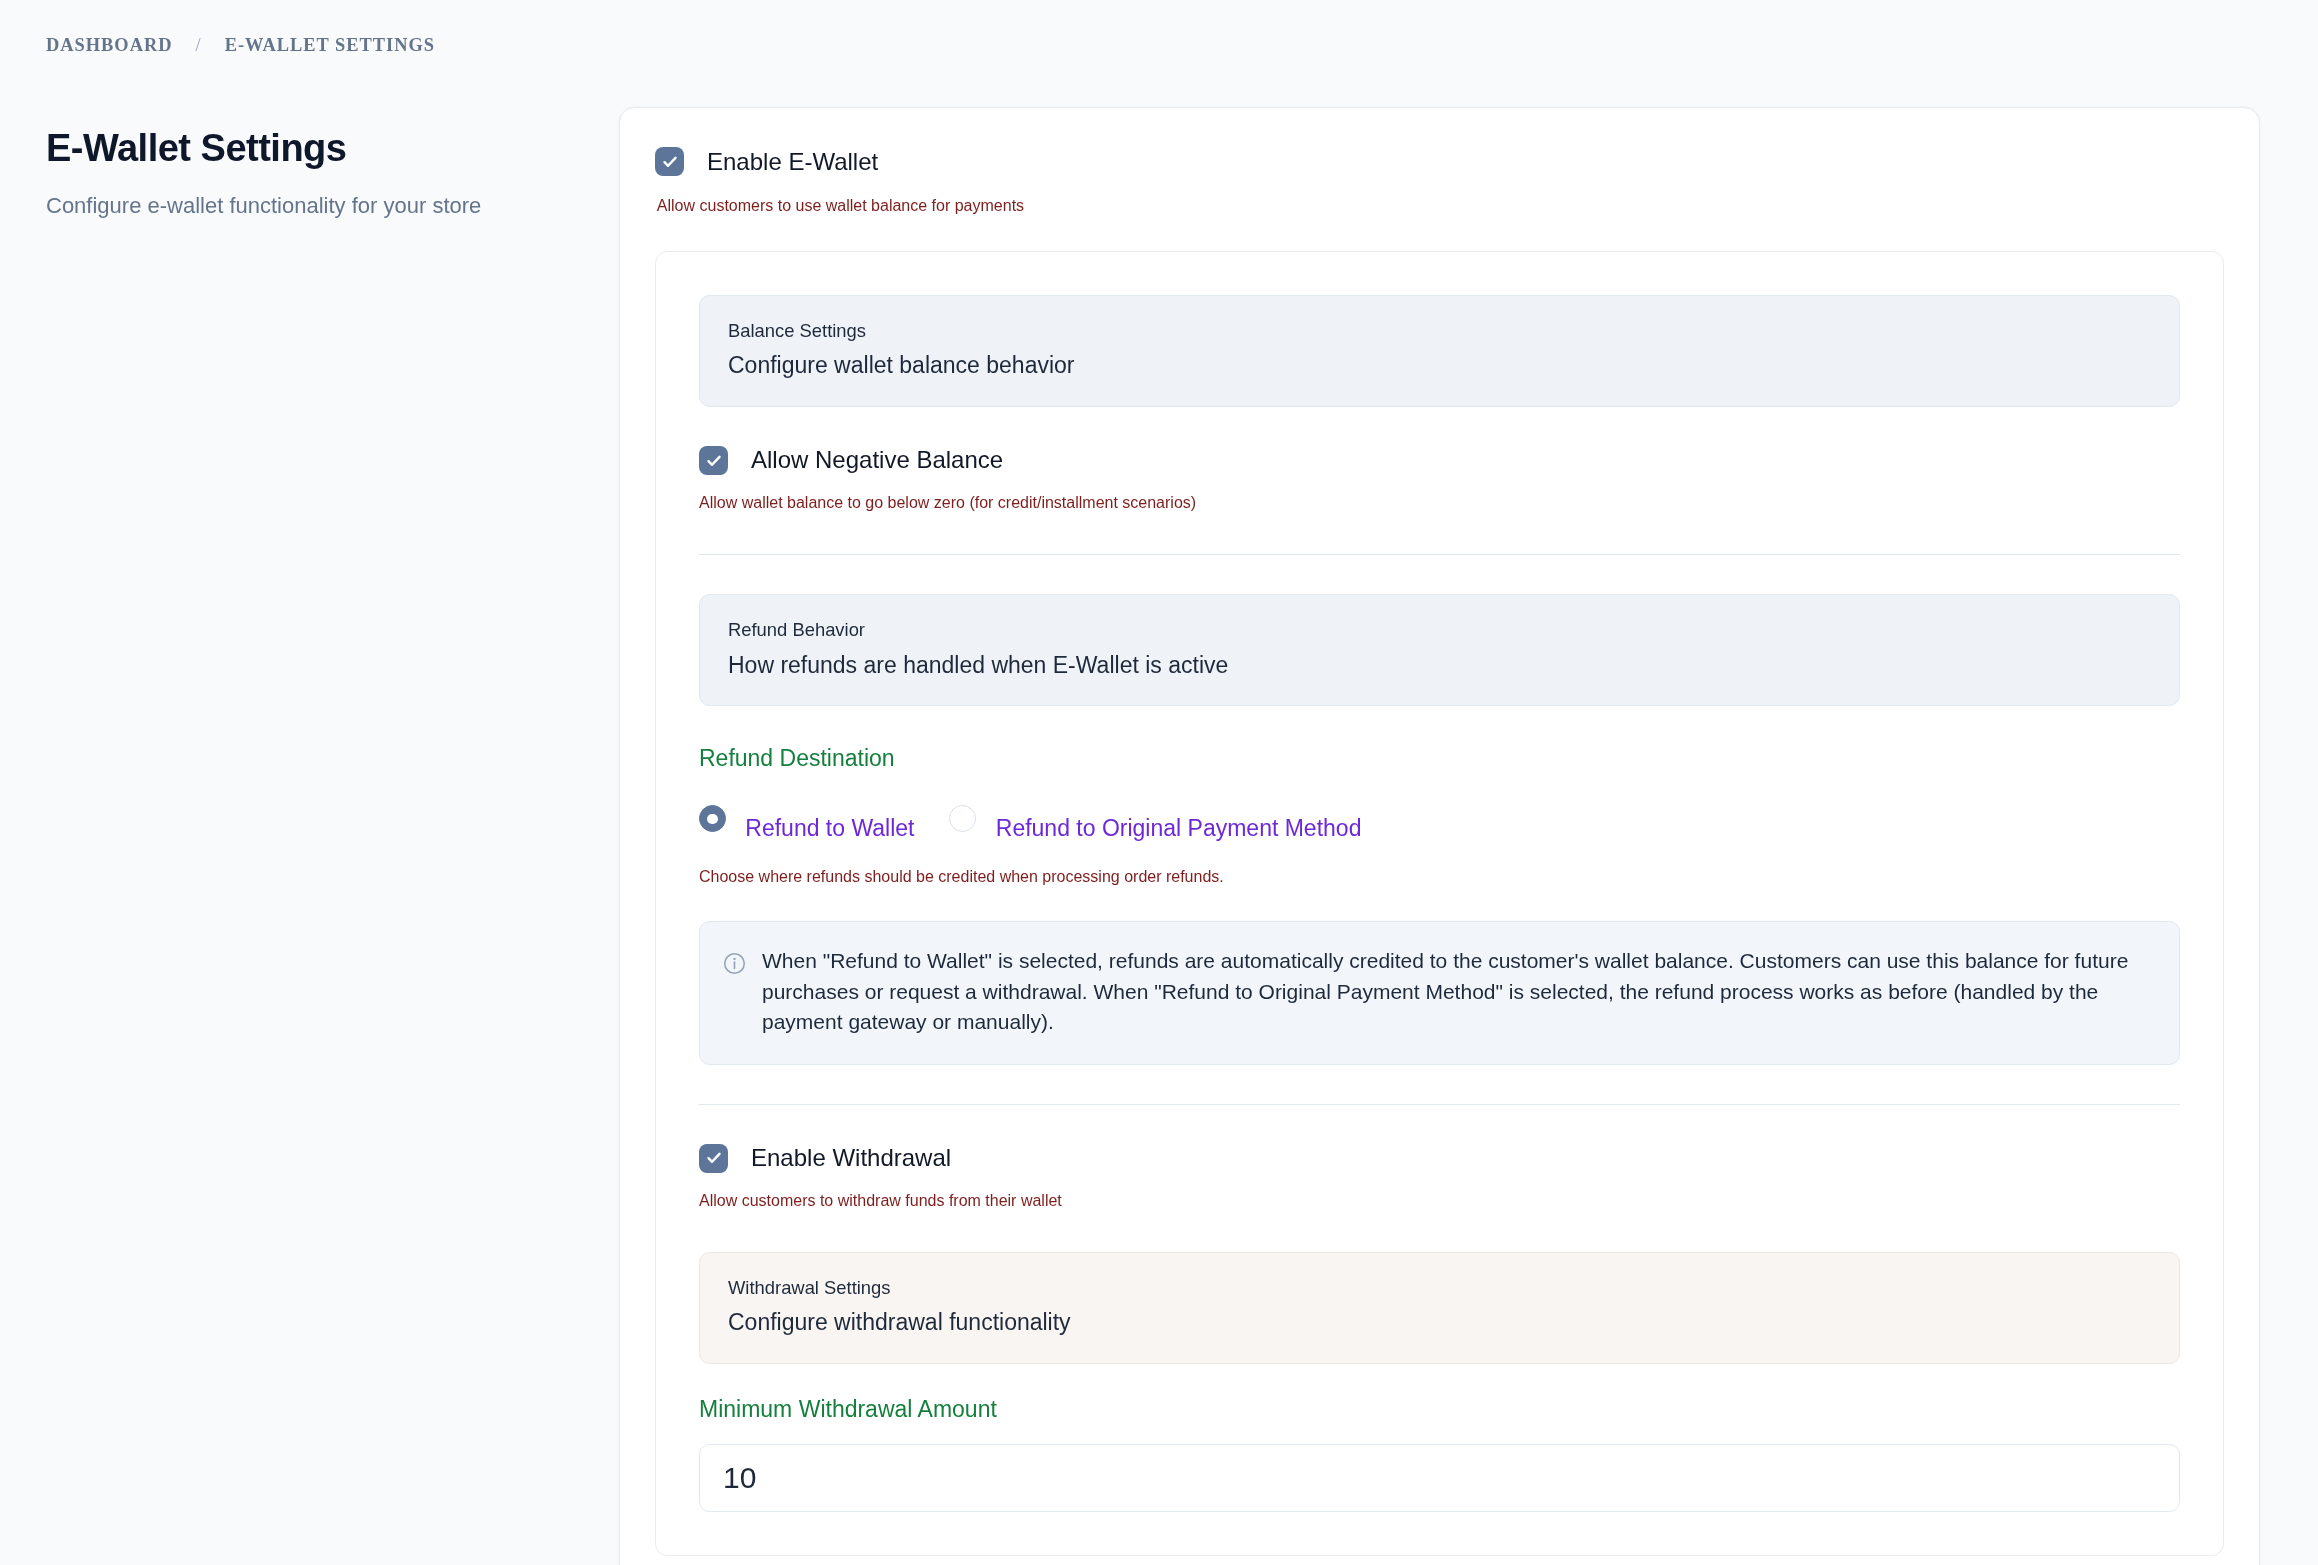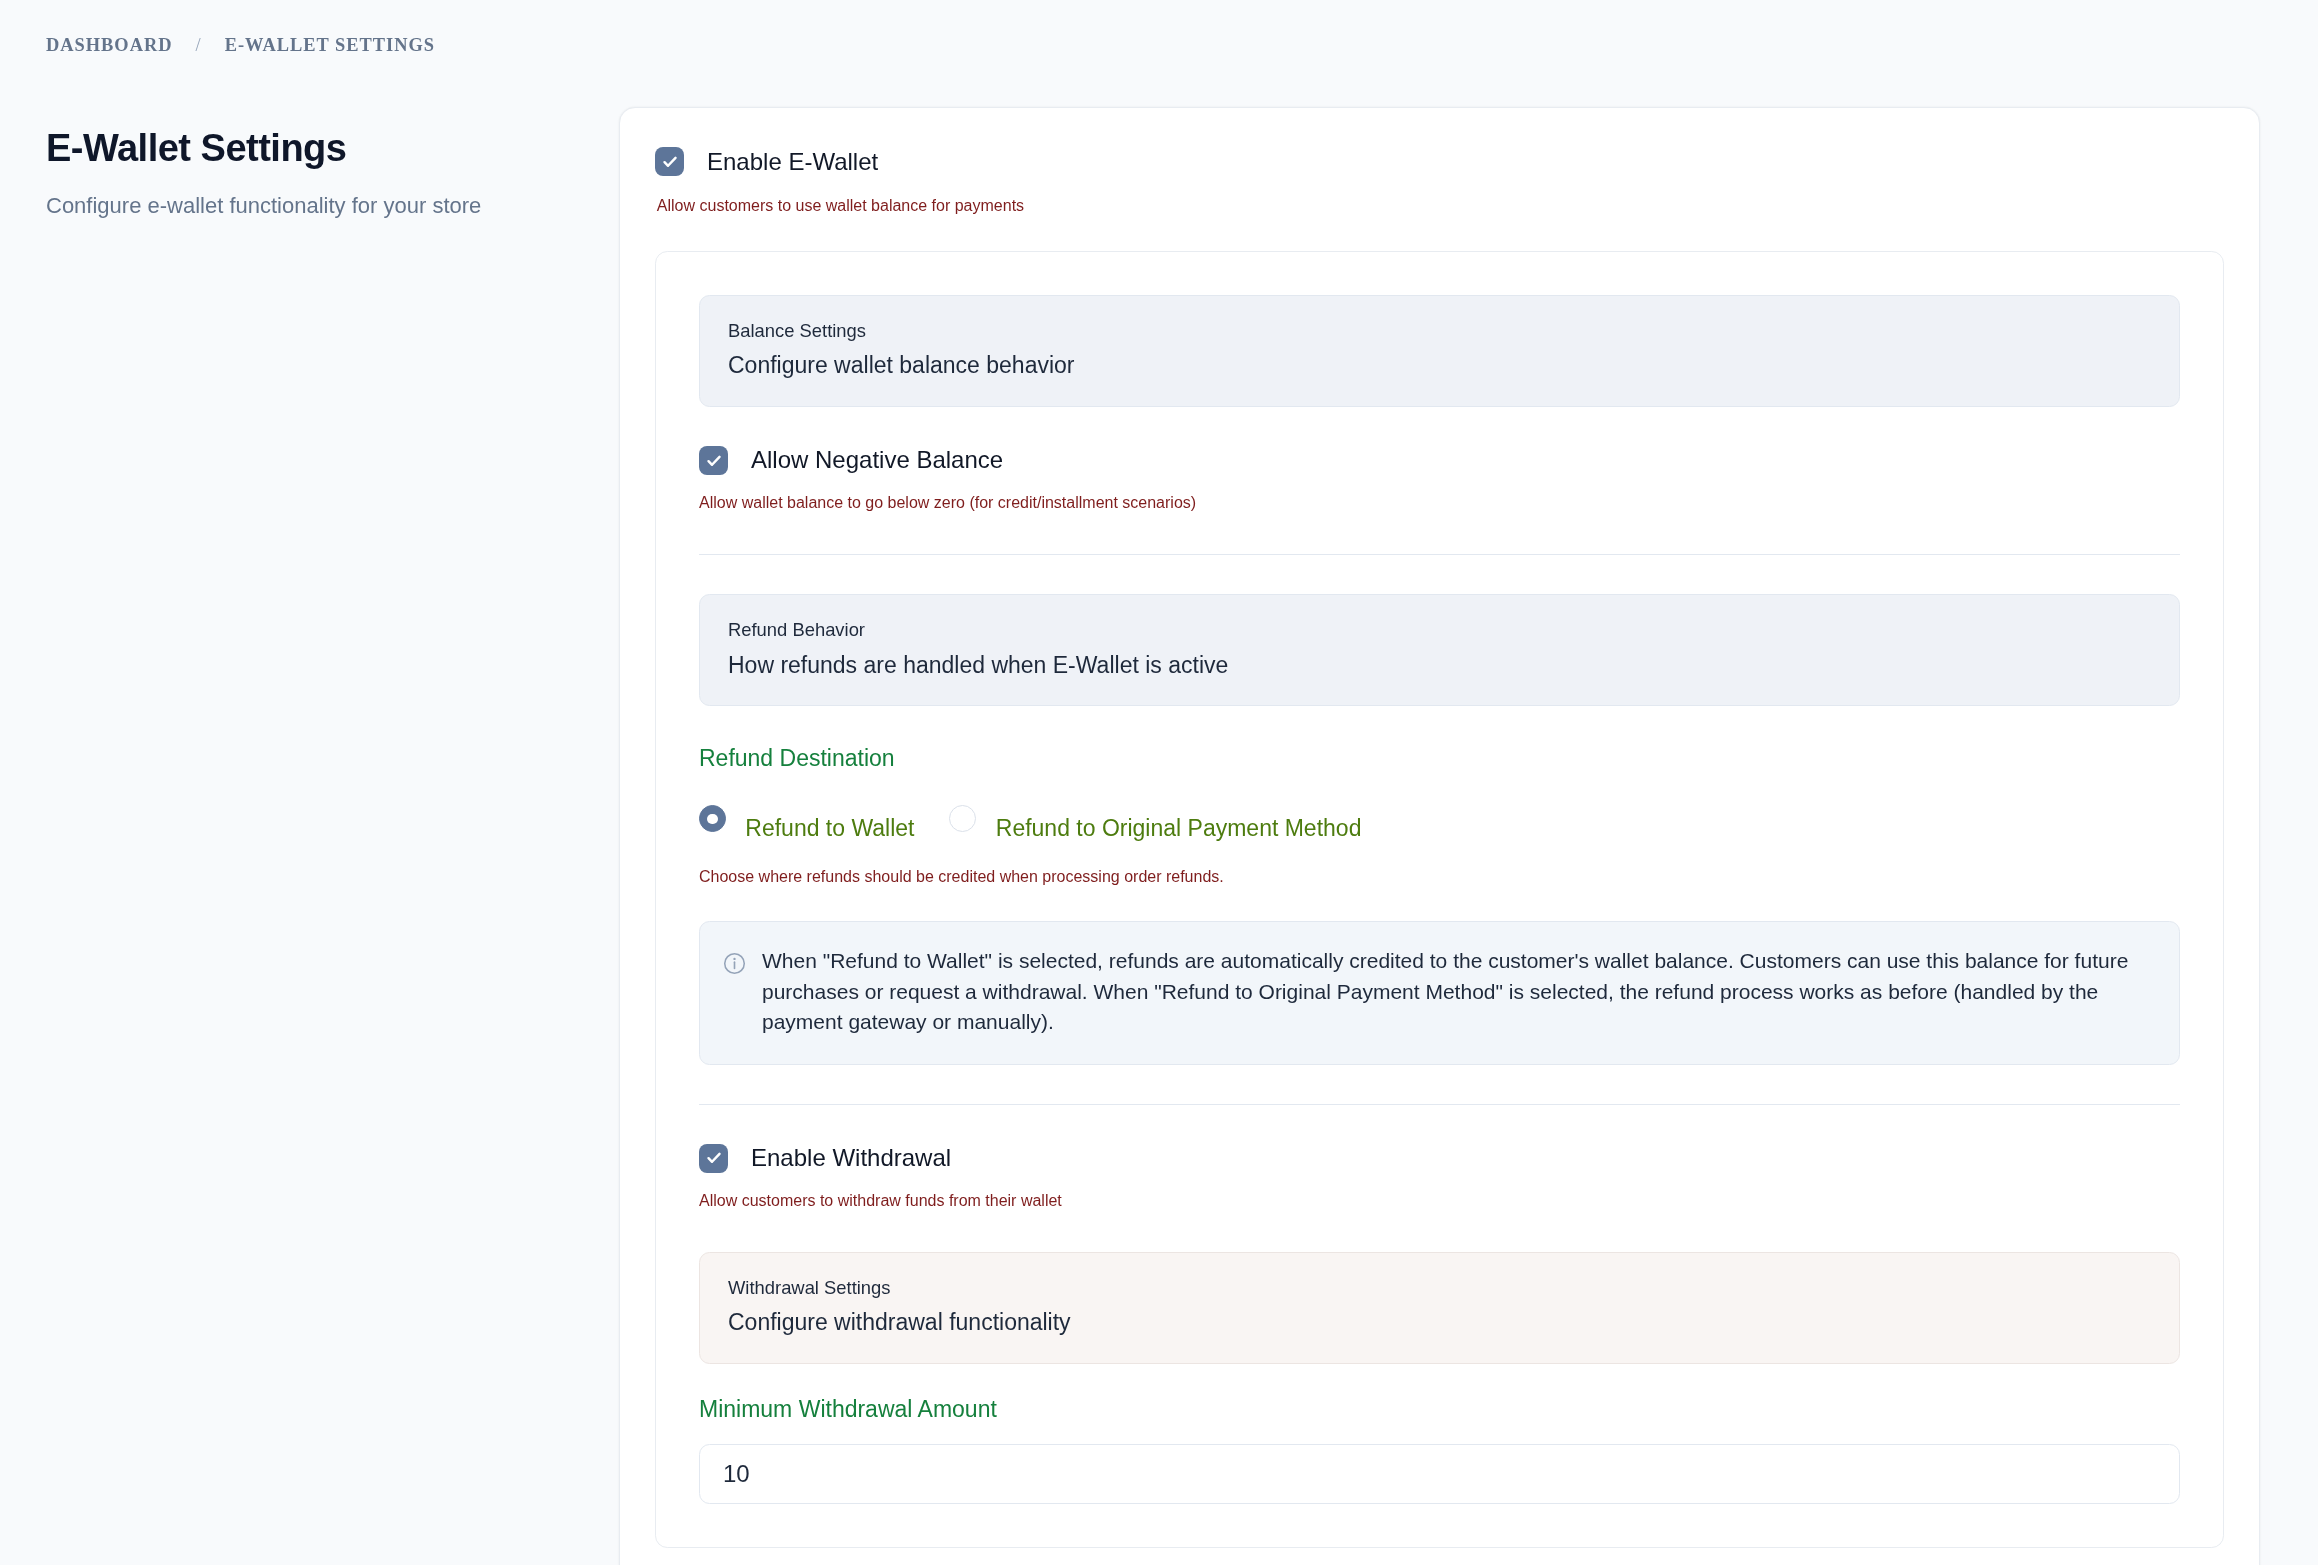--- a/index.html
+++ b/index.html
@@ -179,21 +179,21 @@
     border-color: #5d7599;
   }
   .radio.checked .dot {
     width: 10.5px;
     height: 10.5px;
     border-radius: 50%;
     background: #ffffff;
   }
   .radio-label {
     font-size: 23px;
-    color: #4d7c0f;
+    color: #6d28d9;
     line-height: 1;
     white-space: nowrap;
     margin-top: 20px;
   }
 
   
   .callout {
     margin-top: 32px;
     background: #f2f6fa;
     border: 0.9px solid #e2e8f0;
@@ -212,26 +212,26 @@
   .callout-text {
     font-size: 21px;
     line-height: 1.45;
     color: #1e293b;
   }
 
   
   .text-input {
     margin-top: 21px;
     width: 100%;
-    height: 60px;
+    height: 68px;
     background: #ffffff;
     border: 0.9px solid #e2e8f0;
     border-radius: 10.5px;
     font-family: "Liberation Sans", sans-serif;
-    font-size: 24px;
+    font-size: 30px;
     color: #1e293b;
     padding: 0 23px;
     outline: none;
   }
 </style>
 </head>
 <body>
 
 <nav class="breadcrumb">
   <span class="crumb">DASHBOARD</span>

